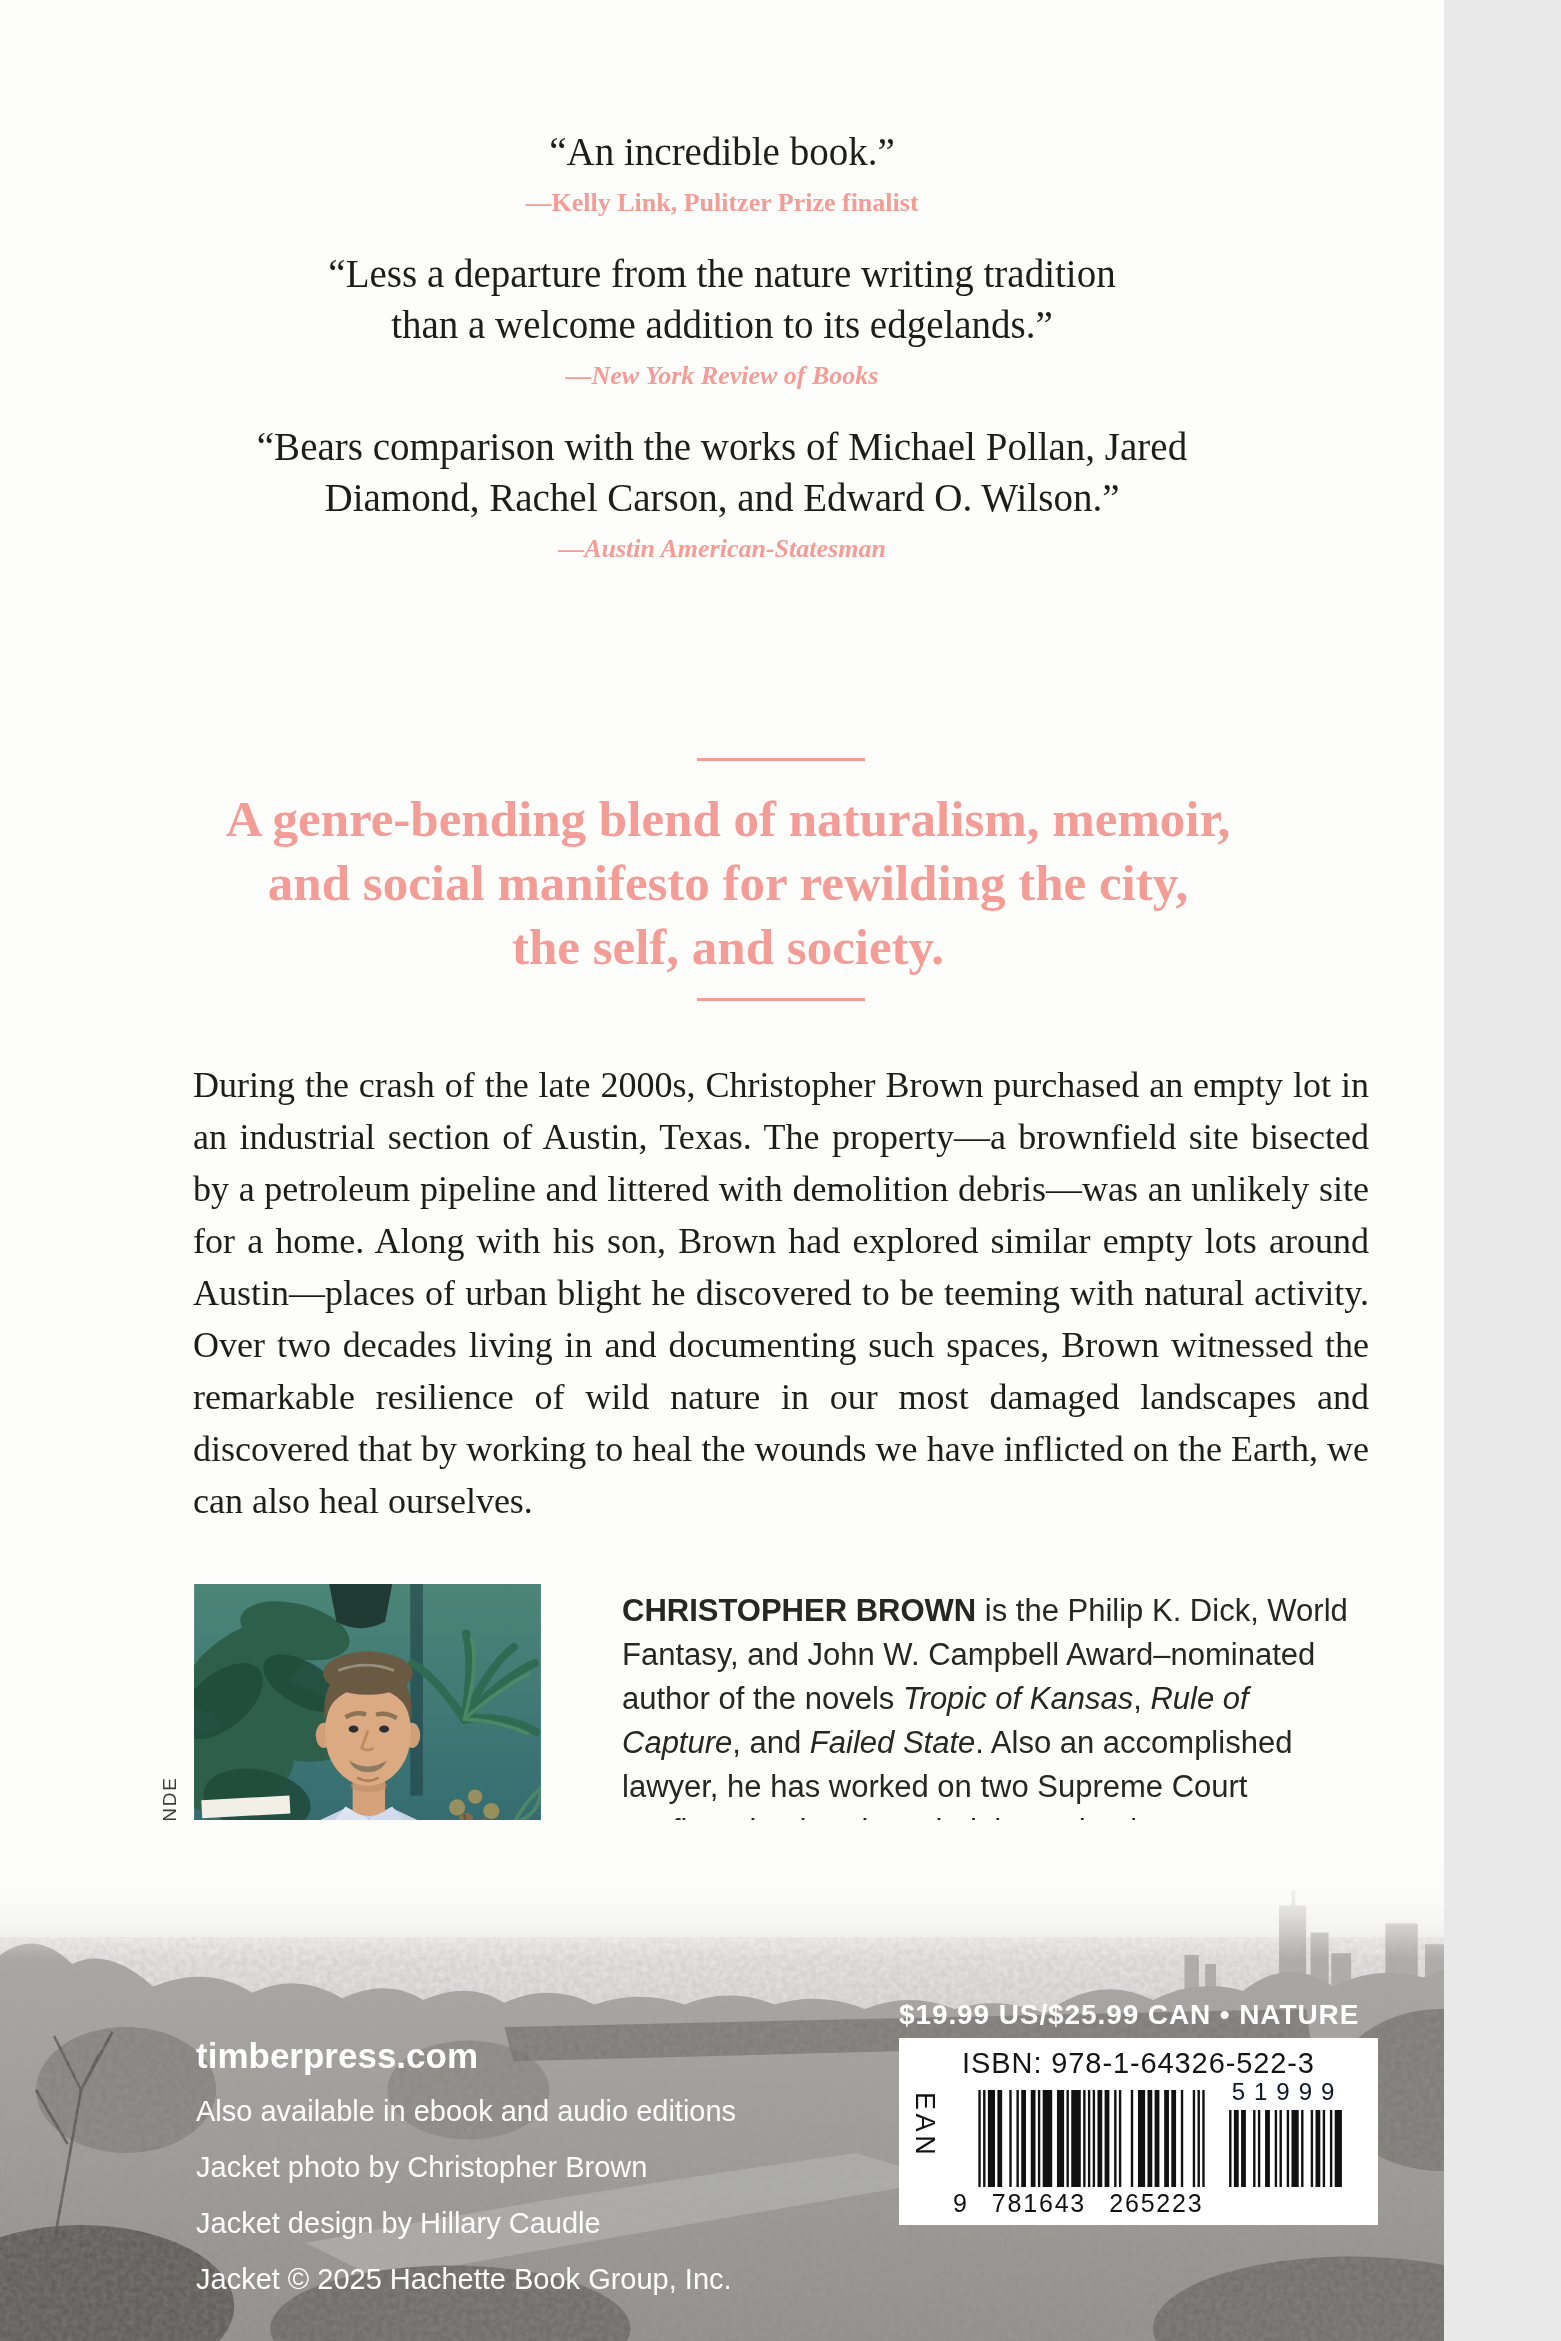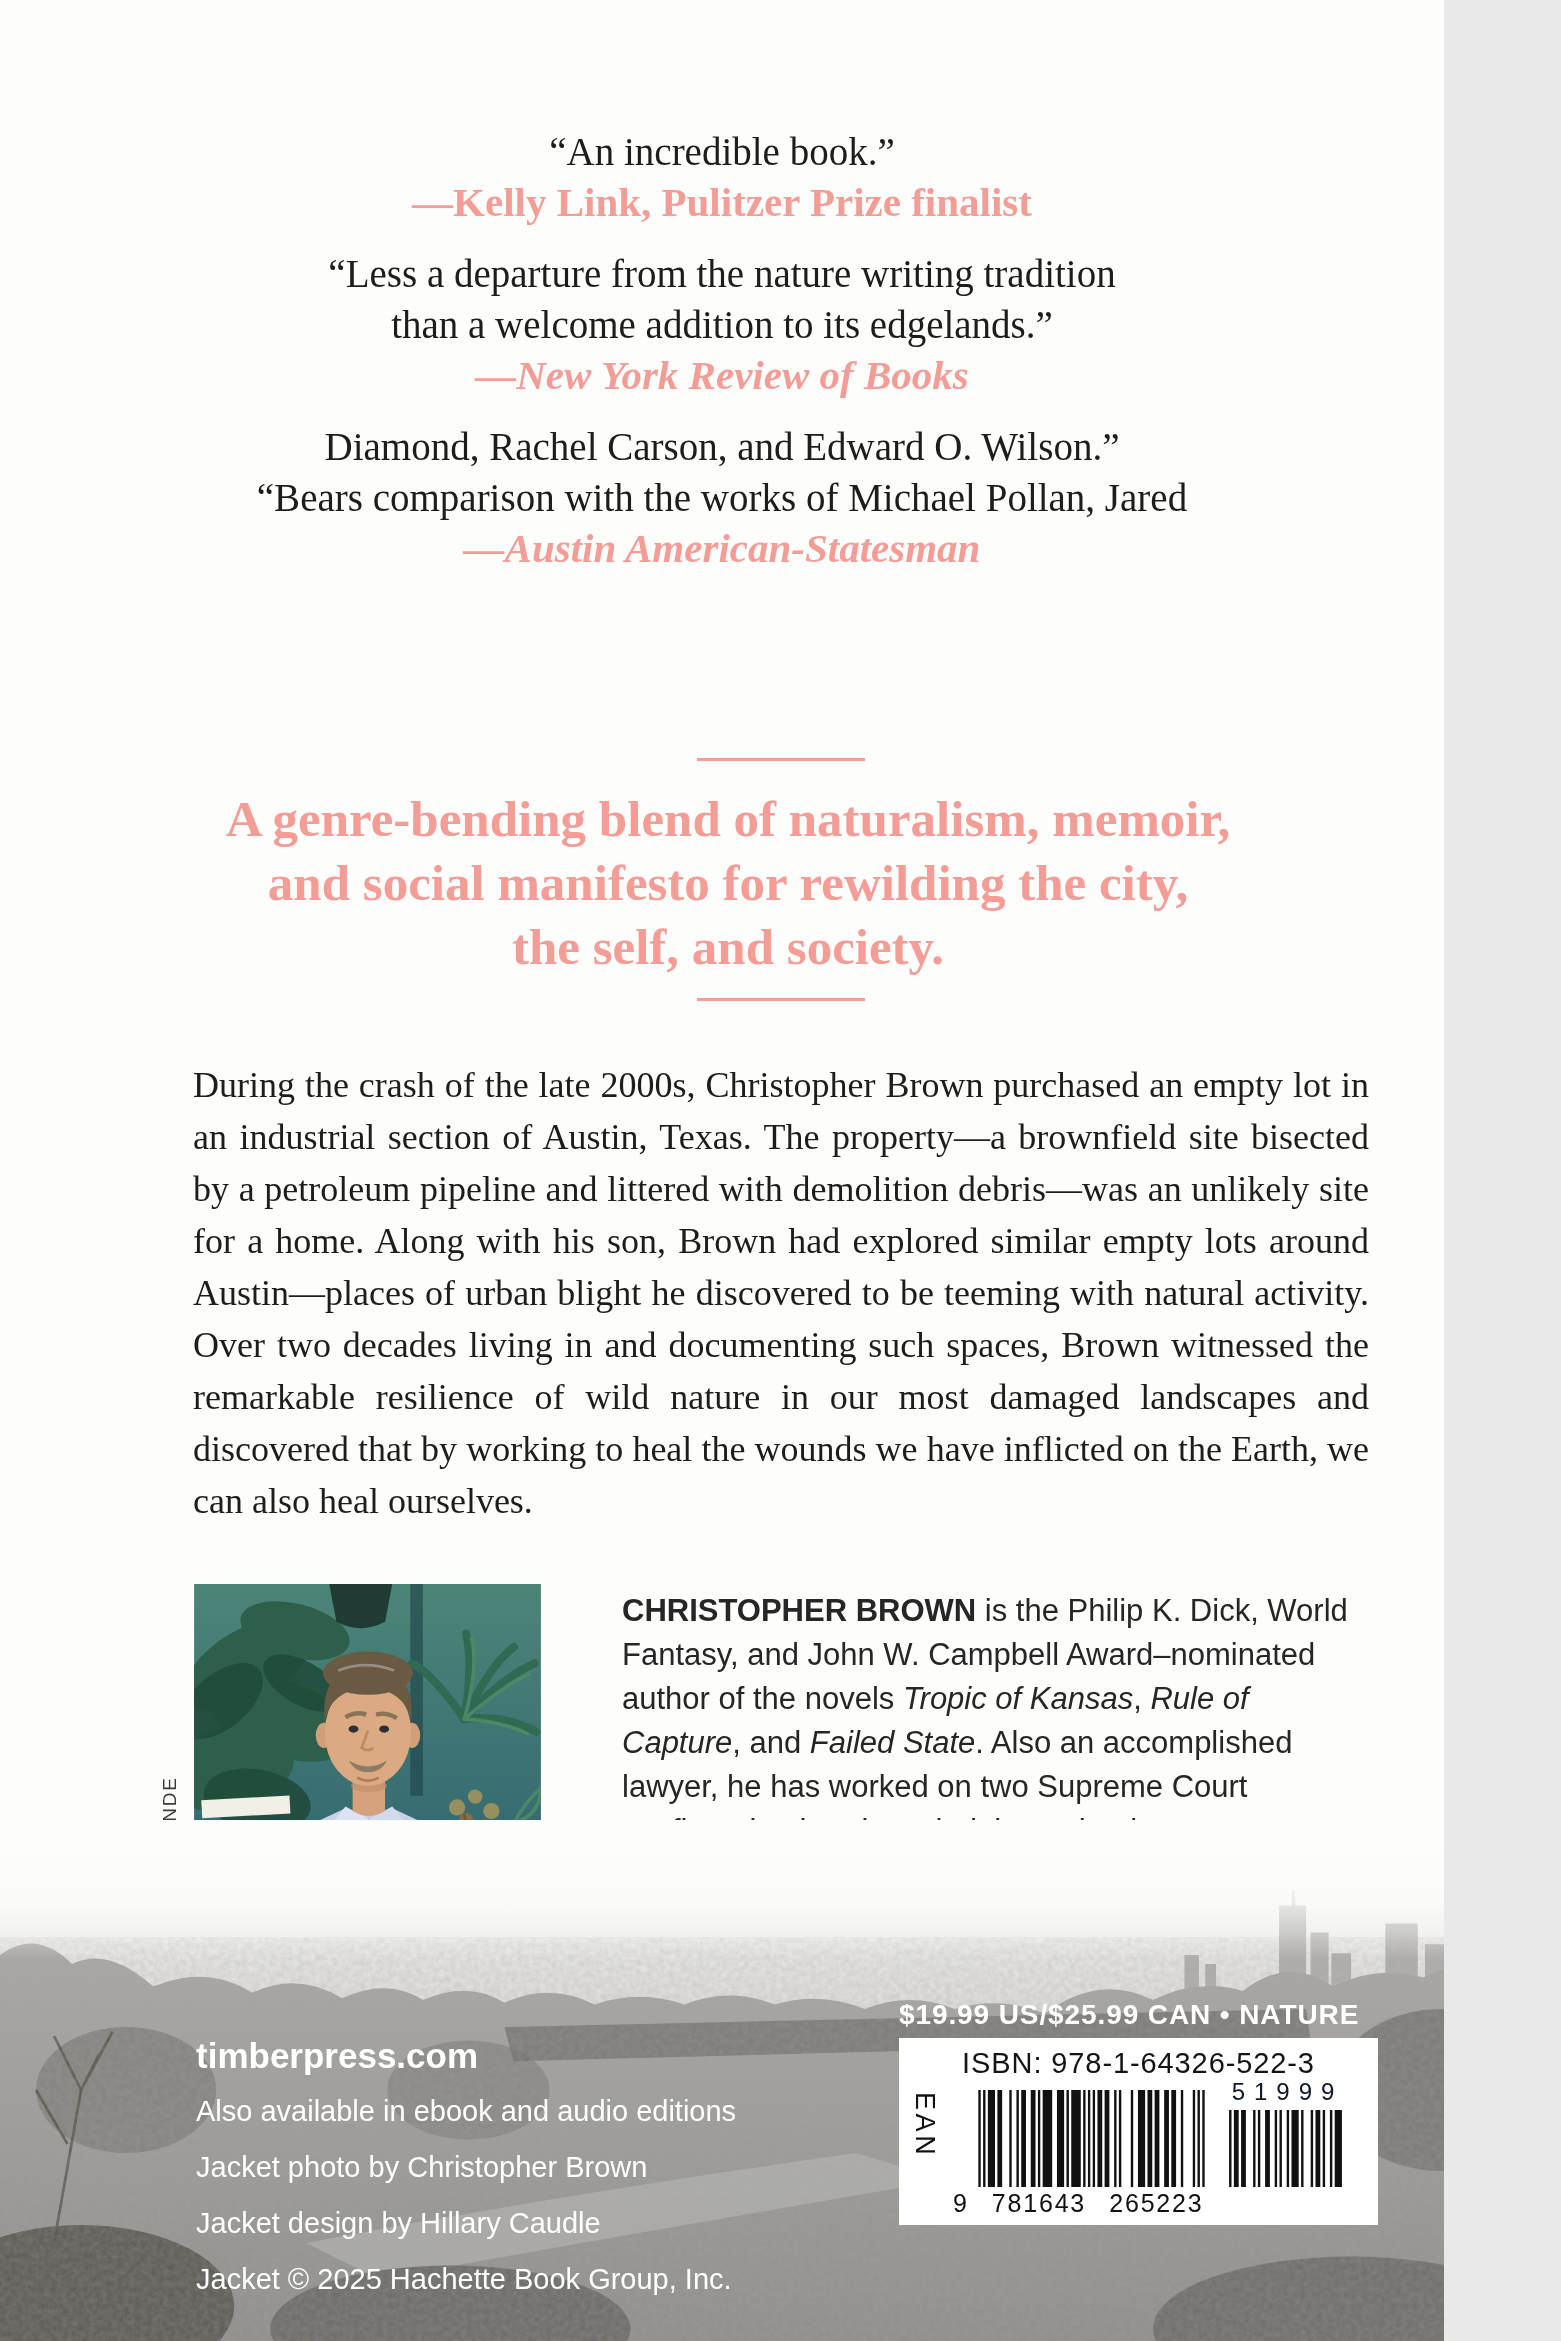--- a/index.html
+++ b/index.html
@@ -3,21 +3,21 @@
 <meta charset="utf-8">
 <style>
   :root{ --pink:#f49c96; --ink:#1d1d1b; }
   html,body{margin:0;padding:0;background:#e9e9e9;}
   .page{position:relative;width:1444px;height:2342px;background:#fdfdfb;overflow:hidden;
         font-family:"Liberation Serif","DejaVu Serif",serif;color:var(--ink);}
   
   #quotes{position:absolute;top:126px;left:0;width:100%;text-align:center;}
   .quote{margin-bottom:20px;}
   .qline{font-size:39px;line-height:51px;}
-  .qattrib{font-size:41px;line-height:51px;font-weight:700;color:var(--pink);}
+  .qattrib{font-size:26px;line-height:51px;font-weight:700;color:var(--pink);}
   .qattrib.it{font-style:italic;}
   
   .rule{position:absolute;left:697px;width:168px;height:2.7px;background:var(--pink);}
   #rule1{top:758px;} #rule2{top:998px;}
   
   #headline{position:absolute;top:787px;left:0;width:100%;text-align:center;color:var(--pink);font-weight:700;}
   .hline{font-size:51px;line-height:64px;margin-left:12px;}
   
   #synopsis{position:absolute;top:1023px;left:193px;width:1176px;font-size:36px;line-height:52px;
             text-align:justify;color:var(--ink);}
@@ -63,22 +63,22 @@
       <div class="quote">
         <div class="qline">“An incredible book.”</div>
         <div class="qattrib">—Kelly Link, Pulitzer Prize finalist</div>
       </div>
       <div class="quote">
         <div class="qline">“Less a departure from the nature writing tradition</div>
         <div class="qline">than a welcome addition to its edgelands.”</div>
         <div class="qattrib it">—New York Review of Books</div>
       </div>
       <div class="quote">
+        <div class="qline">“Bears comparison with the works of Michael Pollan, Jared</div>
         <div class="qline">Diamond, Rachel Carson, and Edward O. Wilson.”</div>
-        <div class="qline">“Bears comparison with the works of Michael Pollan, Jared</div>
         <div class="qattrib it">—Austin American-Statesman</div>
       </div>
     </section>
 
   <div class="rule" id="rule1"></div>
 
   <div id="headline">
     <div class="hline">A genre-bending blend of naturalism, memoir,</div>
     <div class="hline">and social manifesto for rewilding the city,</div>
     <div class="hline">the self, and society.</div>

